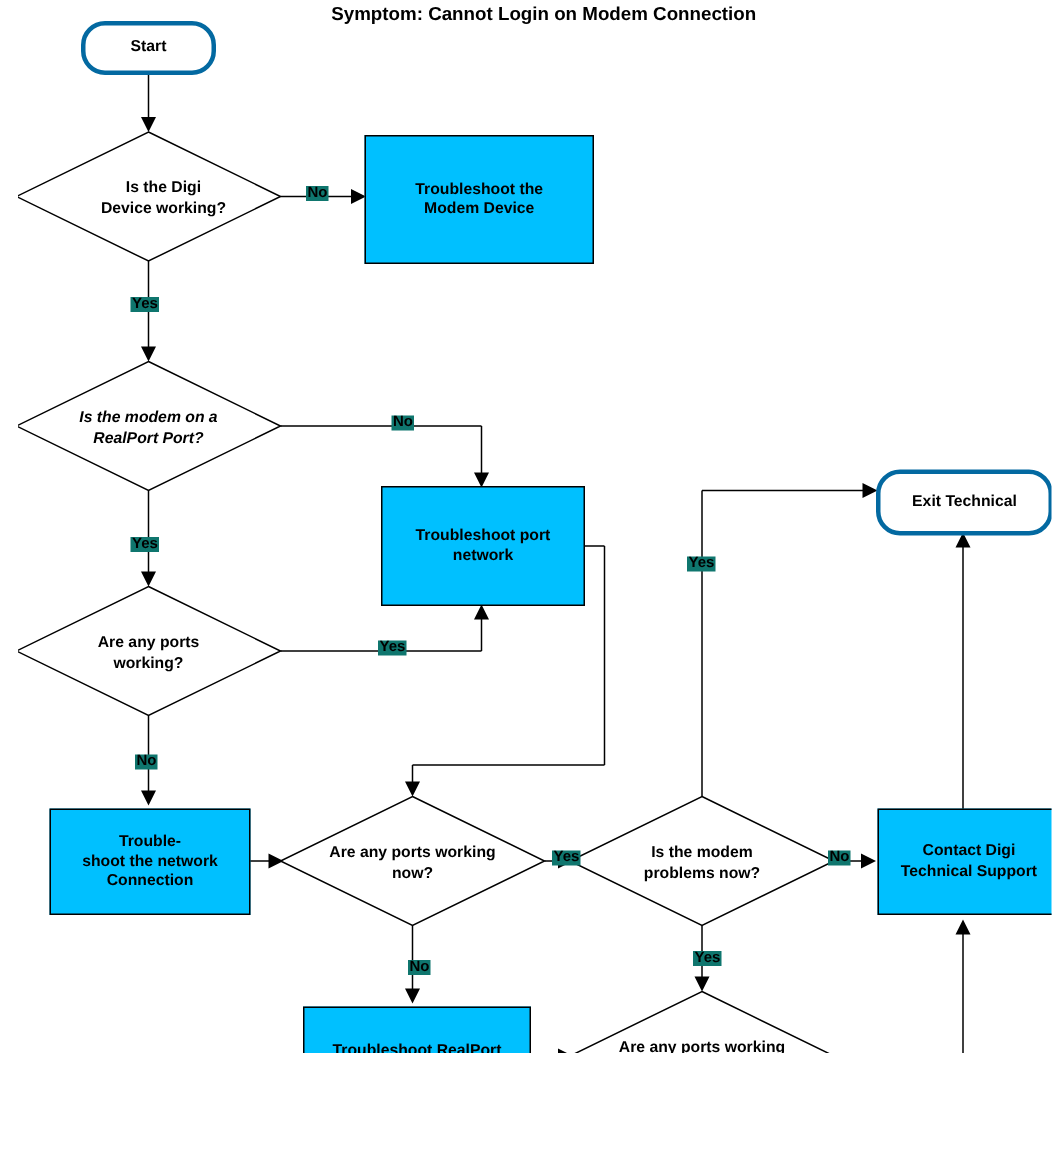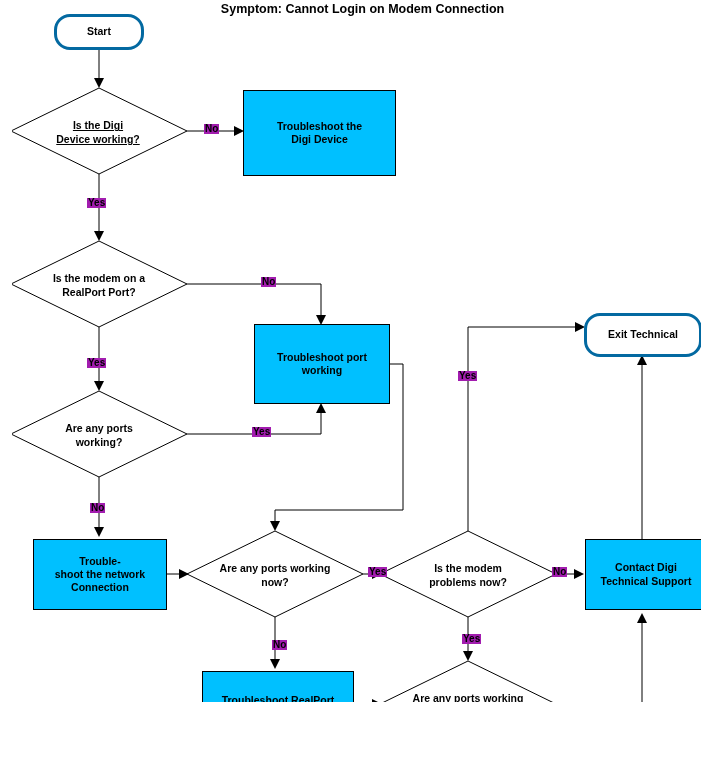--- a/index.html
+++ b/index.html
@@ -70,21 +70,21 @@
   .process .inner-text {
     position: relative;
     z-index: 2;
     padding: 0 14px;
   }
   .edge-label {
     position: absolute;
     font-size: 10px;
     font-weight: bold;
     color: #000000;
-    background: #a21caf;
+    background: #0f766e;
     padding: 0 1px;
     line-height: 1;
   }
 </style>
 </head>
 <body>
 
 <div id="canvas">
 
   <div id="title">Symptom: Cannot Login on Modem Connection</div>
@@ -195,38 +195,38 @@
       <polygon points="630,355 625,365 635,365"></polygon>
 
       <polygon points="630,613 625,623 635,623"></polygon>
     </g>
   </svg>
 
   <div class="node terminator" style="left:42px; top:14px; width:90px; height:36px;">
     <span style="white-space:pre-line;">Start</span>
   </div>
 
-  <div class="decision-label" style="left:26px; top:113px; width:120px; height:40px;text-decoration:underline;">
+  <div class="decision-label" style="left:37px; top:113px; width:120px; height:40px;">
     <span style="white-space:pre-line;">Is the Digi
 Device working?</span>
   </div>
 
   <div class="node process" style="left:231px; top:90px; width:153px; height:86px;">
     <span class="inner-text" style="white-space:pre-line;">Troubleshoot  the
-Digi Device</span>
+Modem Device</span>
   </div>
 
   <div class="decision-label" style="left:17px; top:266px; width:140px; height:40px;">
-    <span style="white-space:pre-line;">Is the modem on a
+    <span style="white-space:pre-line;font-style:italic;">Is the modem on a
 RealPort Port?</span>
   </div>
 
   <div class="node process" style="left:242px; top:324px; width:136px; height:80px;">
     <span class="inner-text" style="white-space:pre-line; padding:0 6px;">Troubleshoot port
-working</span>
+network</span>
   </div>
 
   <div class="decision-label" style="left:27px; top:416px; width:120px; height:40px;">
     <span style="white-space:pre-line;">Are any ports
 working?</span>
   </div>
 
   <div class="node process" style="left:21px; top:539px; width:134px; height:71px;">
     <span class="inner-text" style="white-space:pre-line; padding:0 4px;">Trouble-
 shoot the network

